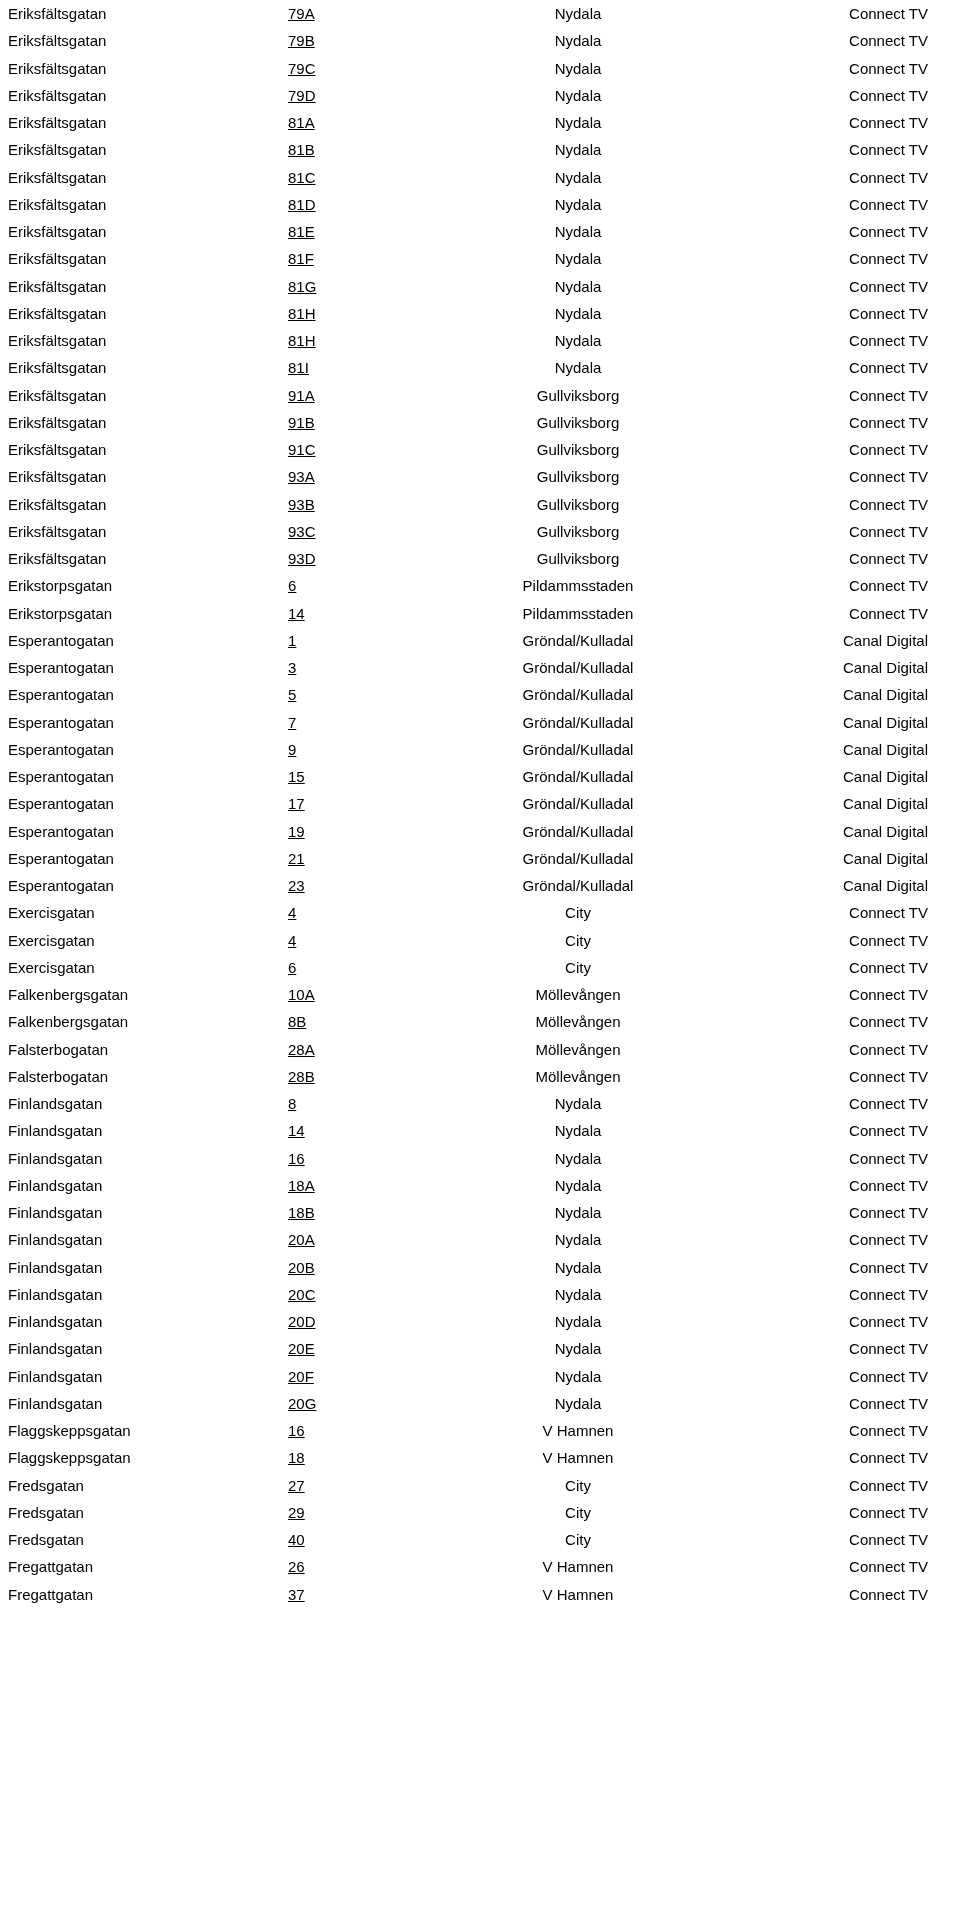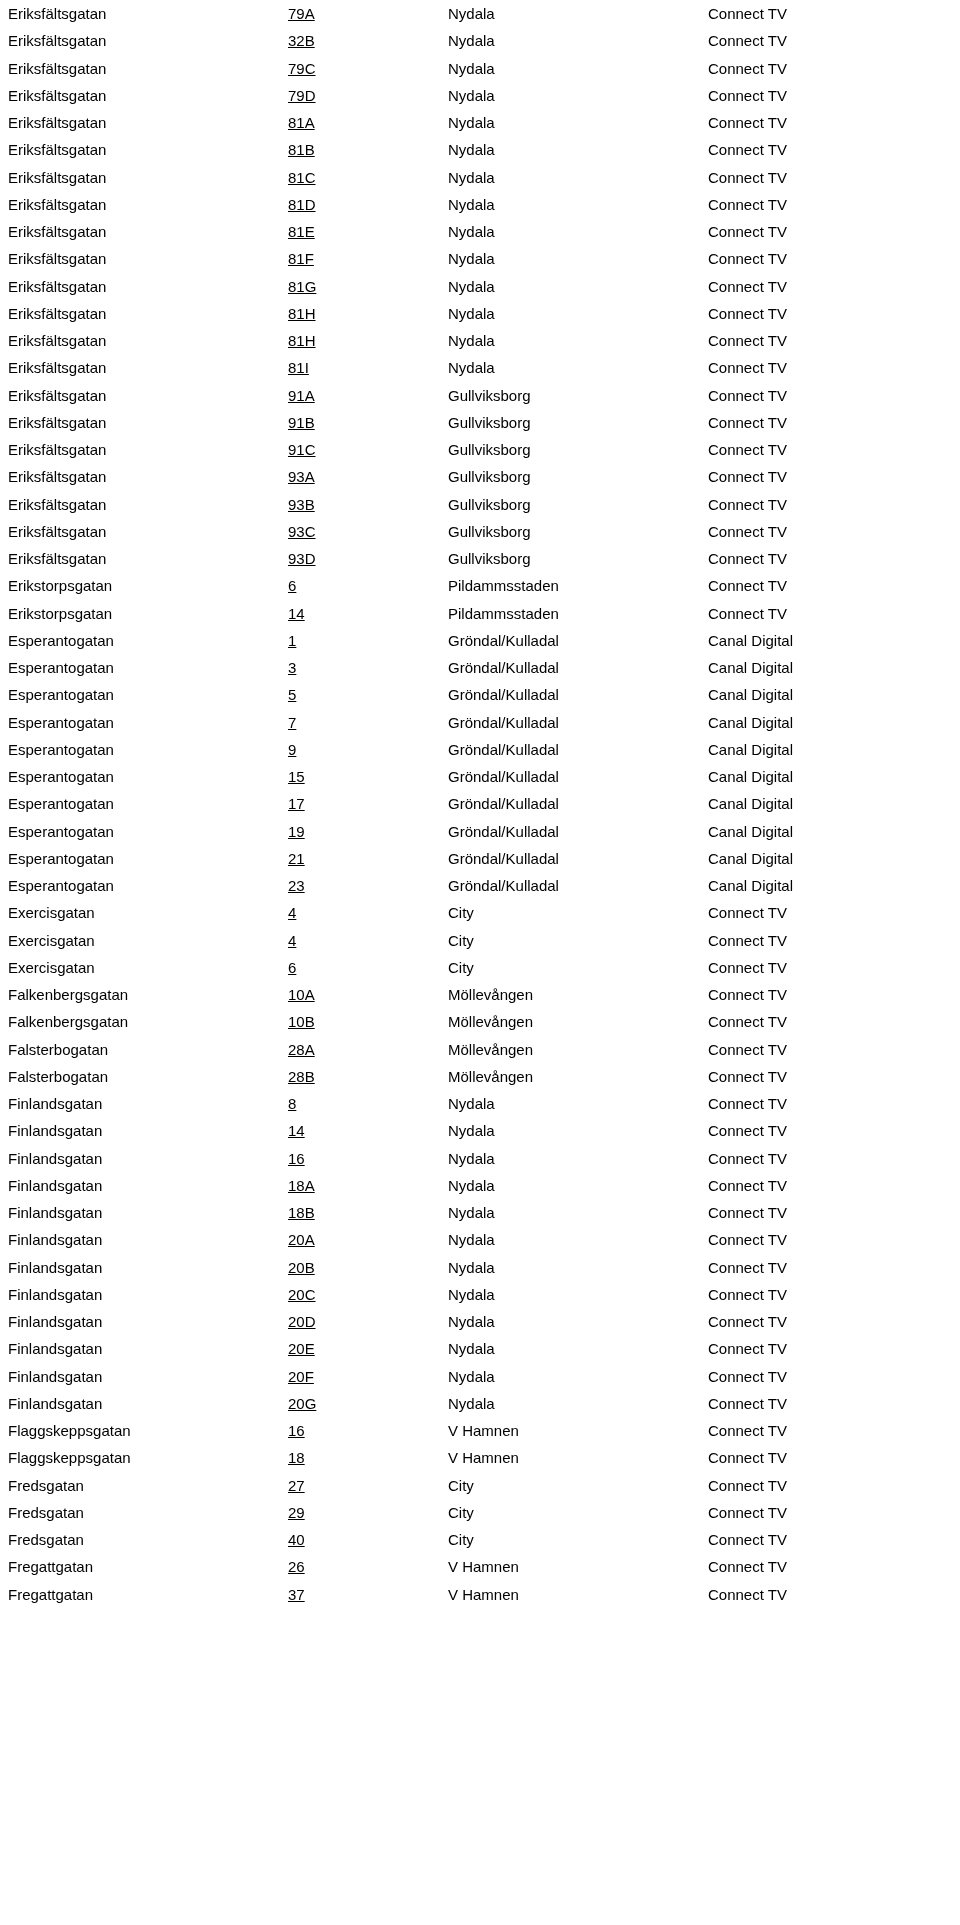--- a/index.html
+++ b/index.html
@@ -29,40 +29,42 @@
       min-width: 280px;
     }
     .col-number {
       width: 160px;
       min-width: 160px;
       text-decoration: underline;
     }
     .col-area {
       width: 260px;
       min-width: 260px;
+      text-align: center;
     }
     .col-provider {
       width: 220px;
       min-width: 220px;
+      text-align: right;
     }
   </style>
 </head>
 <body>
 
 <div class="table-container">
 
 <div class="table-row">
       <span class="col-street">Eriksfältsgatan</span>
       <span class="col-number">79A</span>
       <span class="col-area">Nydala</span>
       <span class="col-provider">Connect TV</span>
     </div>
     <div class="table-row">
       <span class="col-street">Eriksfältsgatan</span>
-      <span class="col-number">32B</span>
+      <span class="col-number">79B</span>
       <span class="col-area">Nydala</span>
       <span class="col-provider">Connect TV</span>
     </div>
     <div class="table-row">
       <span class="col-street">Eriksfältsgatan</span>
       <span class="col-number">79C</span>
       <span class="col-area">Nydala</span>
       <span class="col-provider">Connect TV</span>
     </div>
     <div class="table-row">
@@ -264,21 +266,21 @@
       <span class="col-provider">Connect TV</span>
     </div>
     <div class="table-row">
       <span class="col-street">Falkenbergsgatan</span>
       <span class="col-number">10A</span>
       <span class="col-area">Möllevången</span>
       <span class="col-provider">Connect TV</span>
     </div>
     <div class="table-row">
       <span class="col-street">Falkenbergsgatan</span>
-      <span class="col-number">10B</span>
+      <span class="col-number">8B</span>
       <span class="col-area">Möllevången</span>
       <span class="col-provider">Connect TV</span>
     </div>
     <div class="table-row">
       <span class="col-street">Falsterbogatan</span>
       <span class="col-number">28A</span>
       <span class="col-area">Möllevången</span>
       <span class="col-provider">Connect TV</span>
     </div>
     <div class="table-row">

